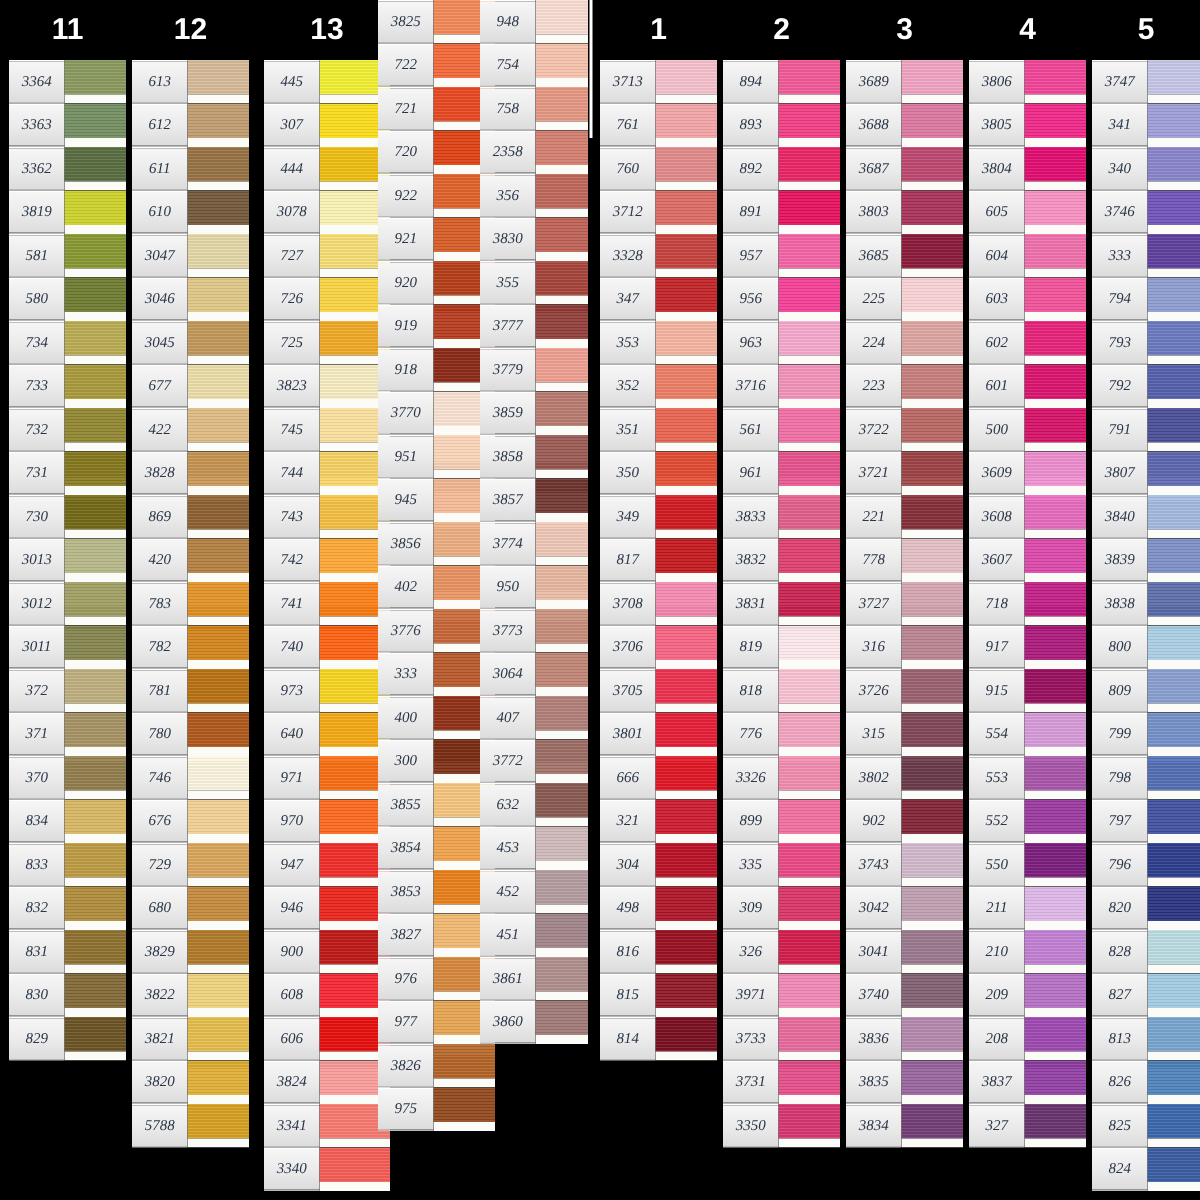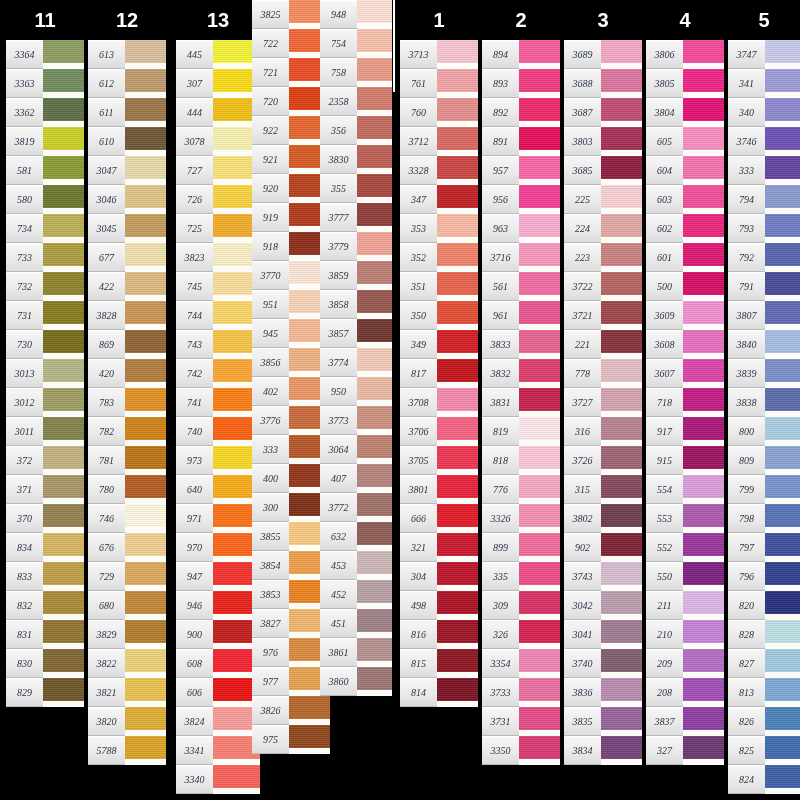--- a/index.html
+++ b/index.html
@@ -1298,21 +1298,21 @@
           </div>
         </div>
         <div class="row">
           <div class="code">326</div>
           <div class="swatch">
             <div class="thread" style="background: rgb(212, 31, 78);"></div>
             <div class="gap"></div>
           </div>
         </div>
         <div class="row">
-          <div class="code">3354</div>
+          <div class="code">3971</div>
           <div class="swatch">
             <div class="thread" style="background: rgb(238, 133, 179);"></div>
             <div class="gap"></div>
           </div>
         </div>
         <div class="row">
           <div class="code">3733</div>
           <div class="swatch">
             <div class="thread" style="background: rgb(234, 108, 158);"></div>
             <div class="gap"></div>

